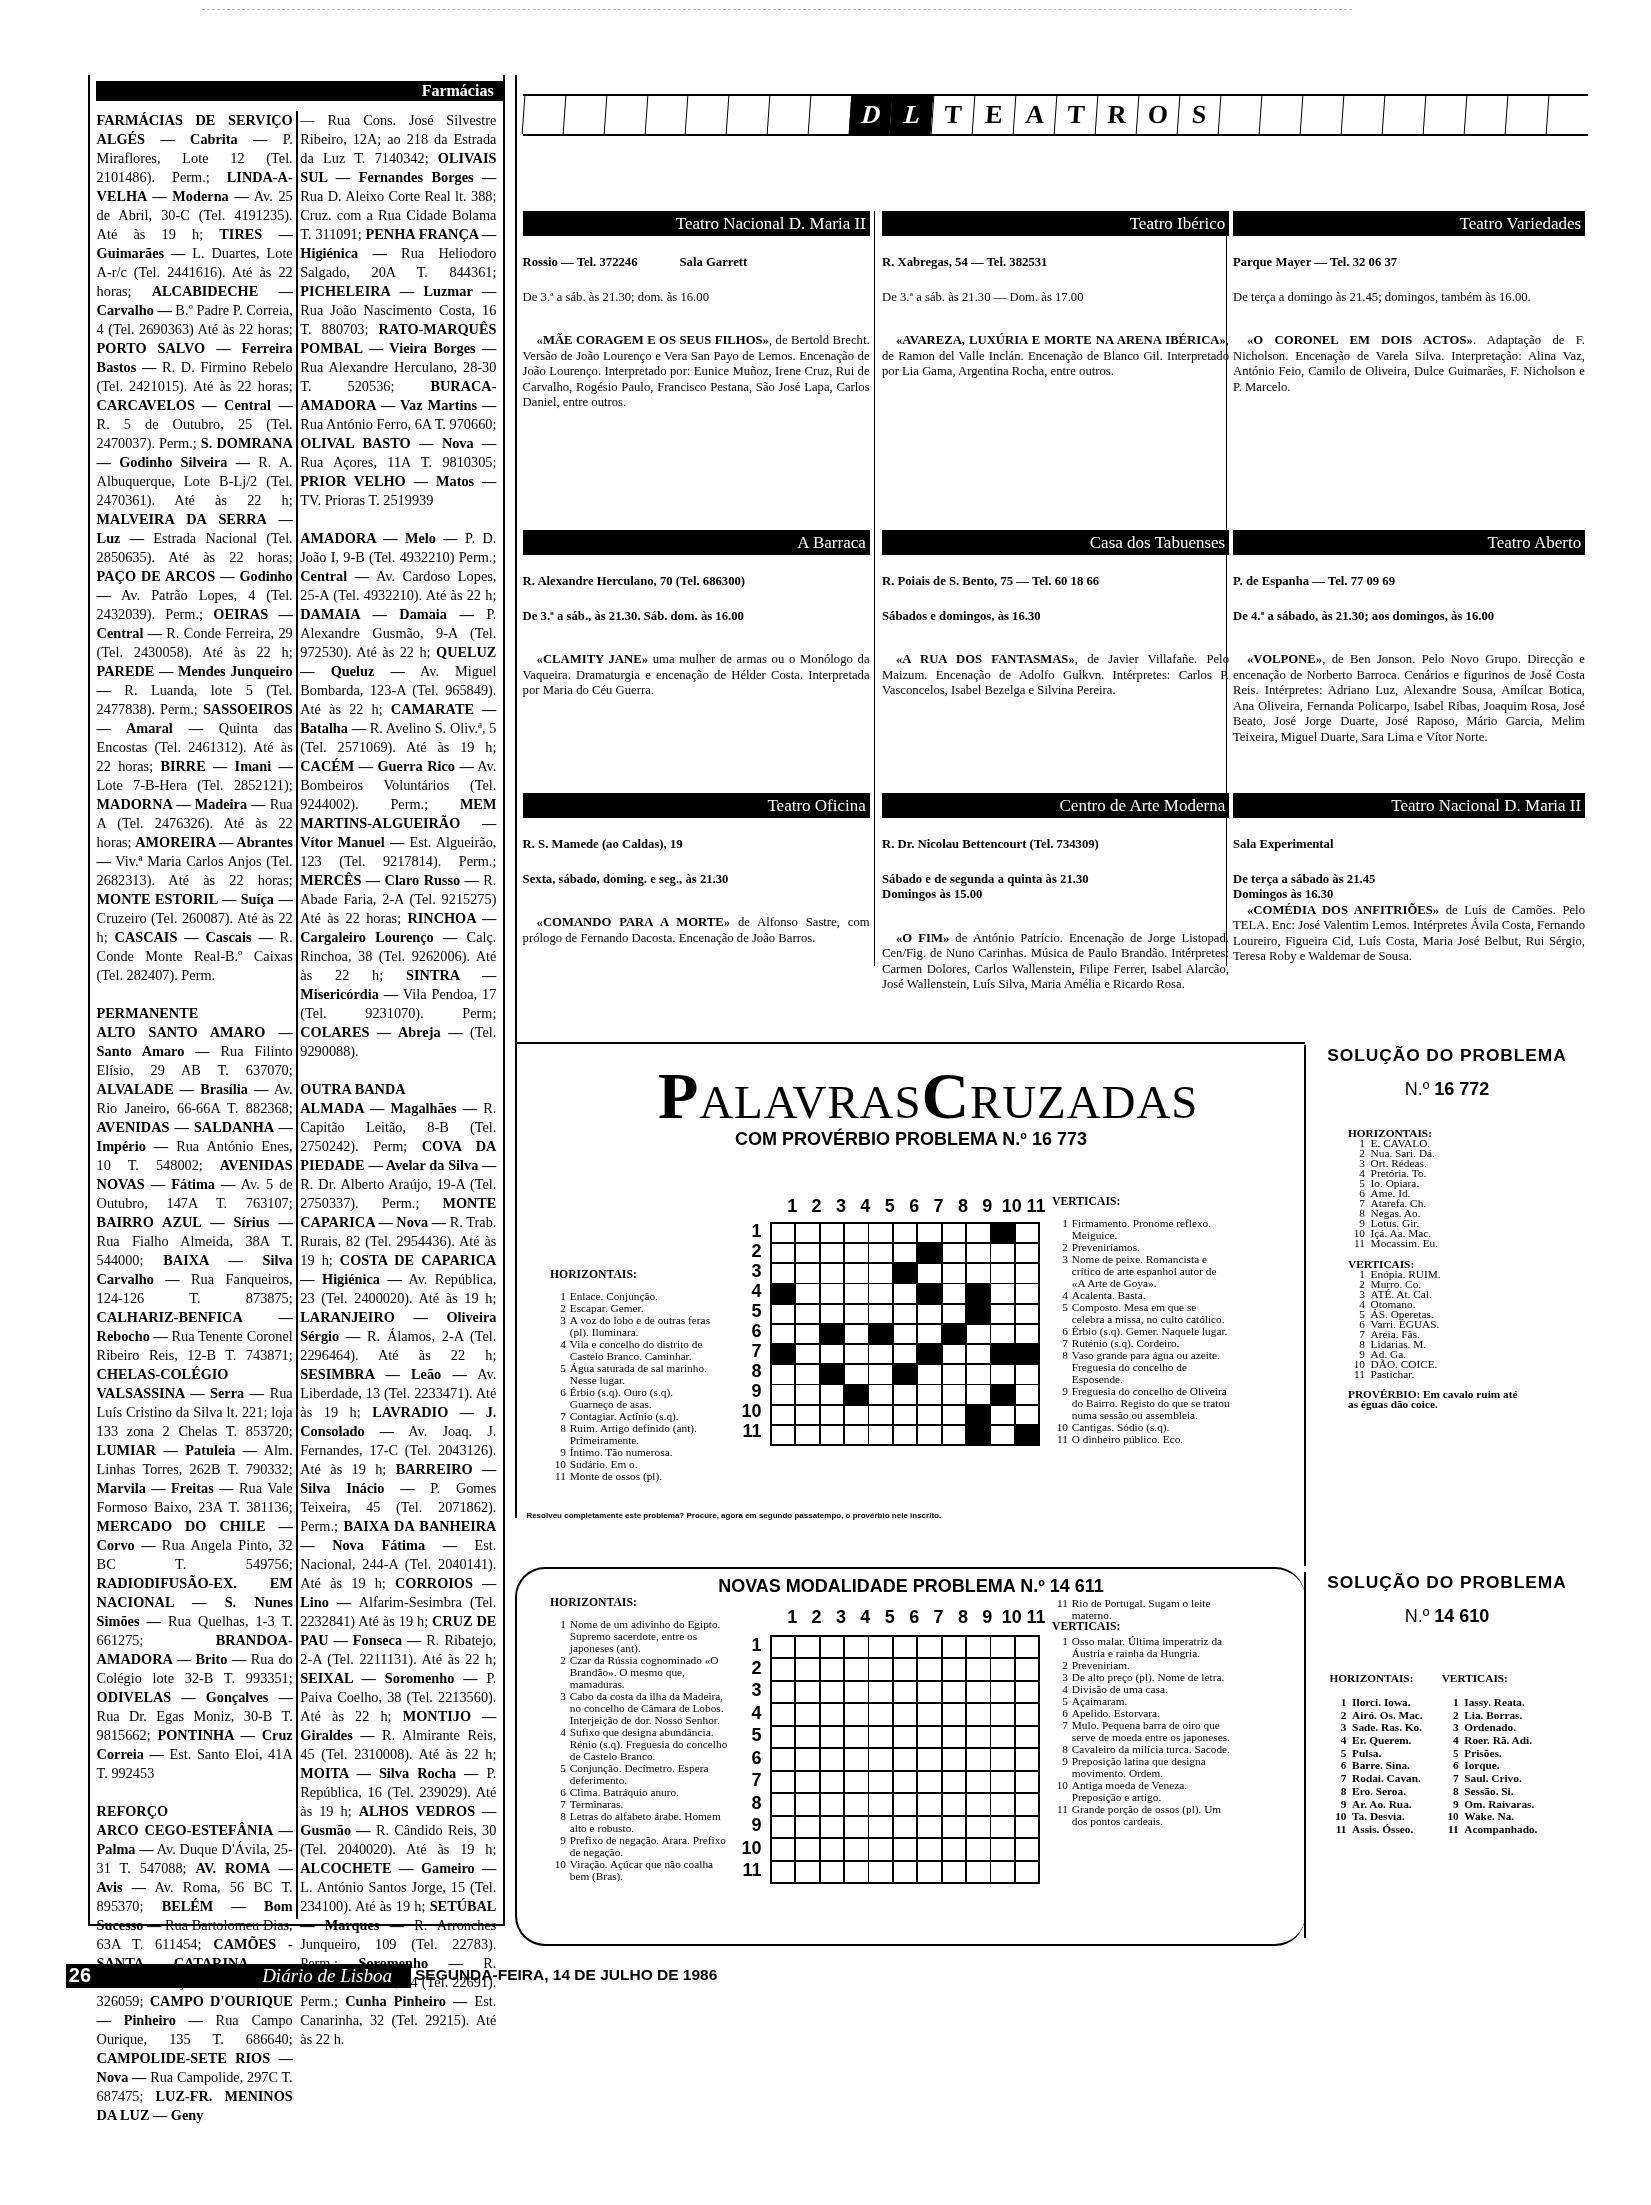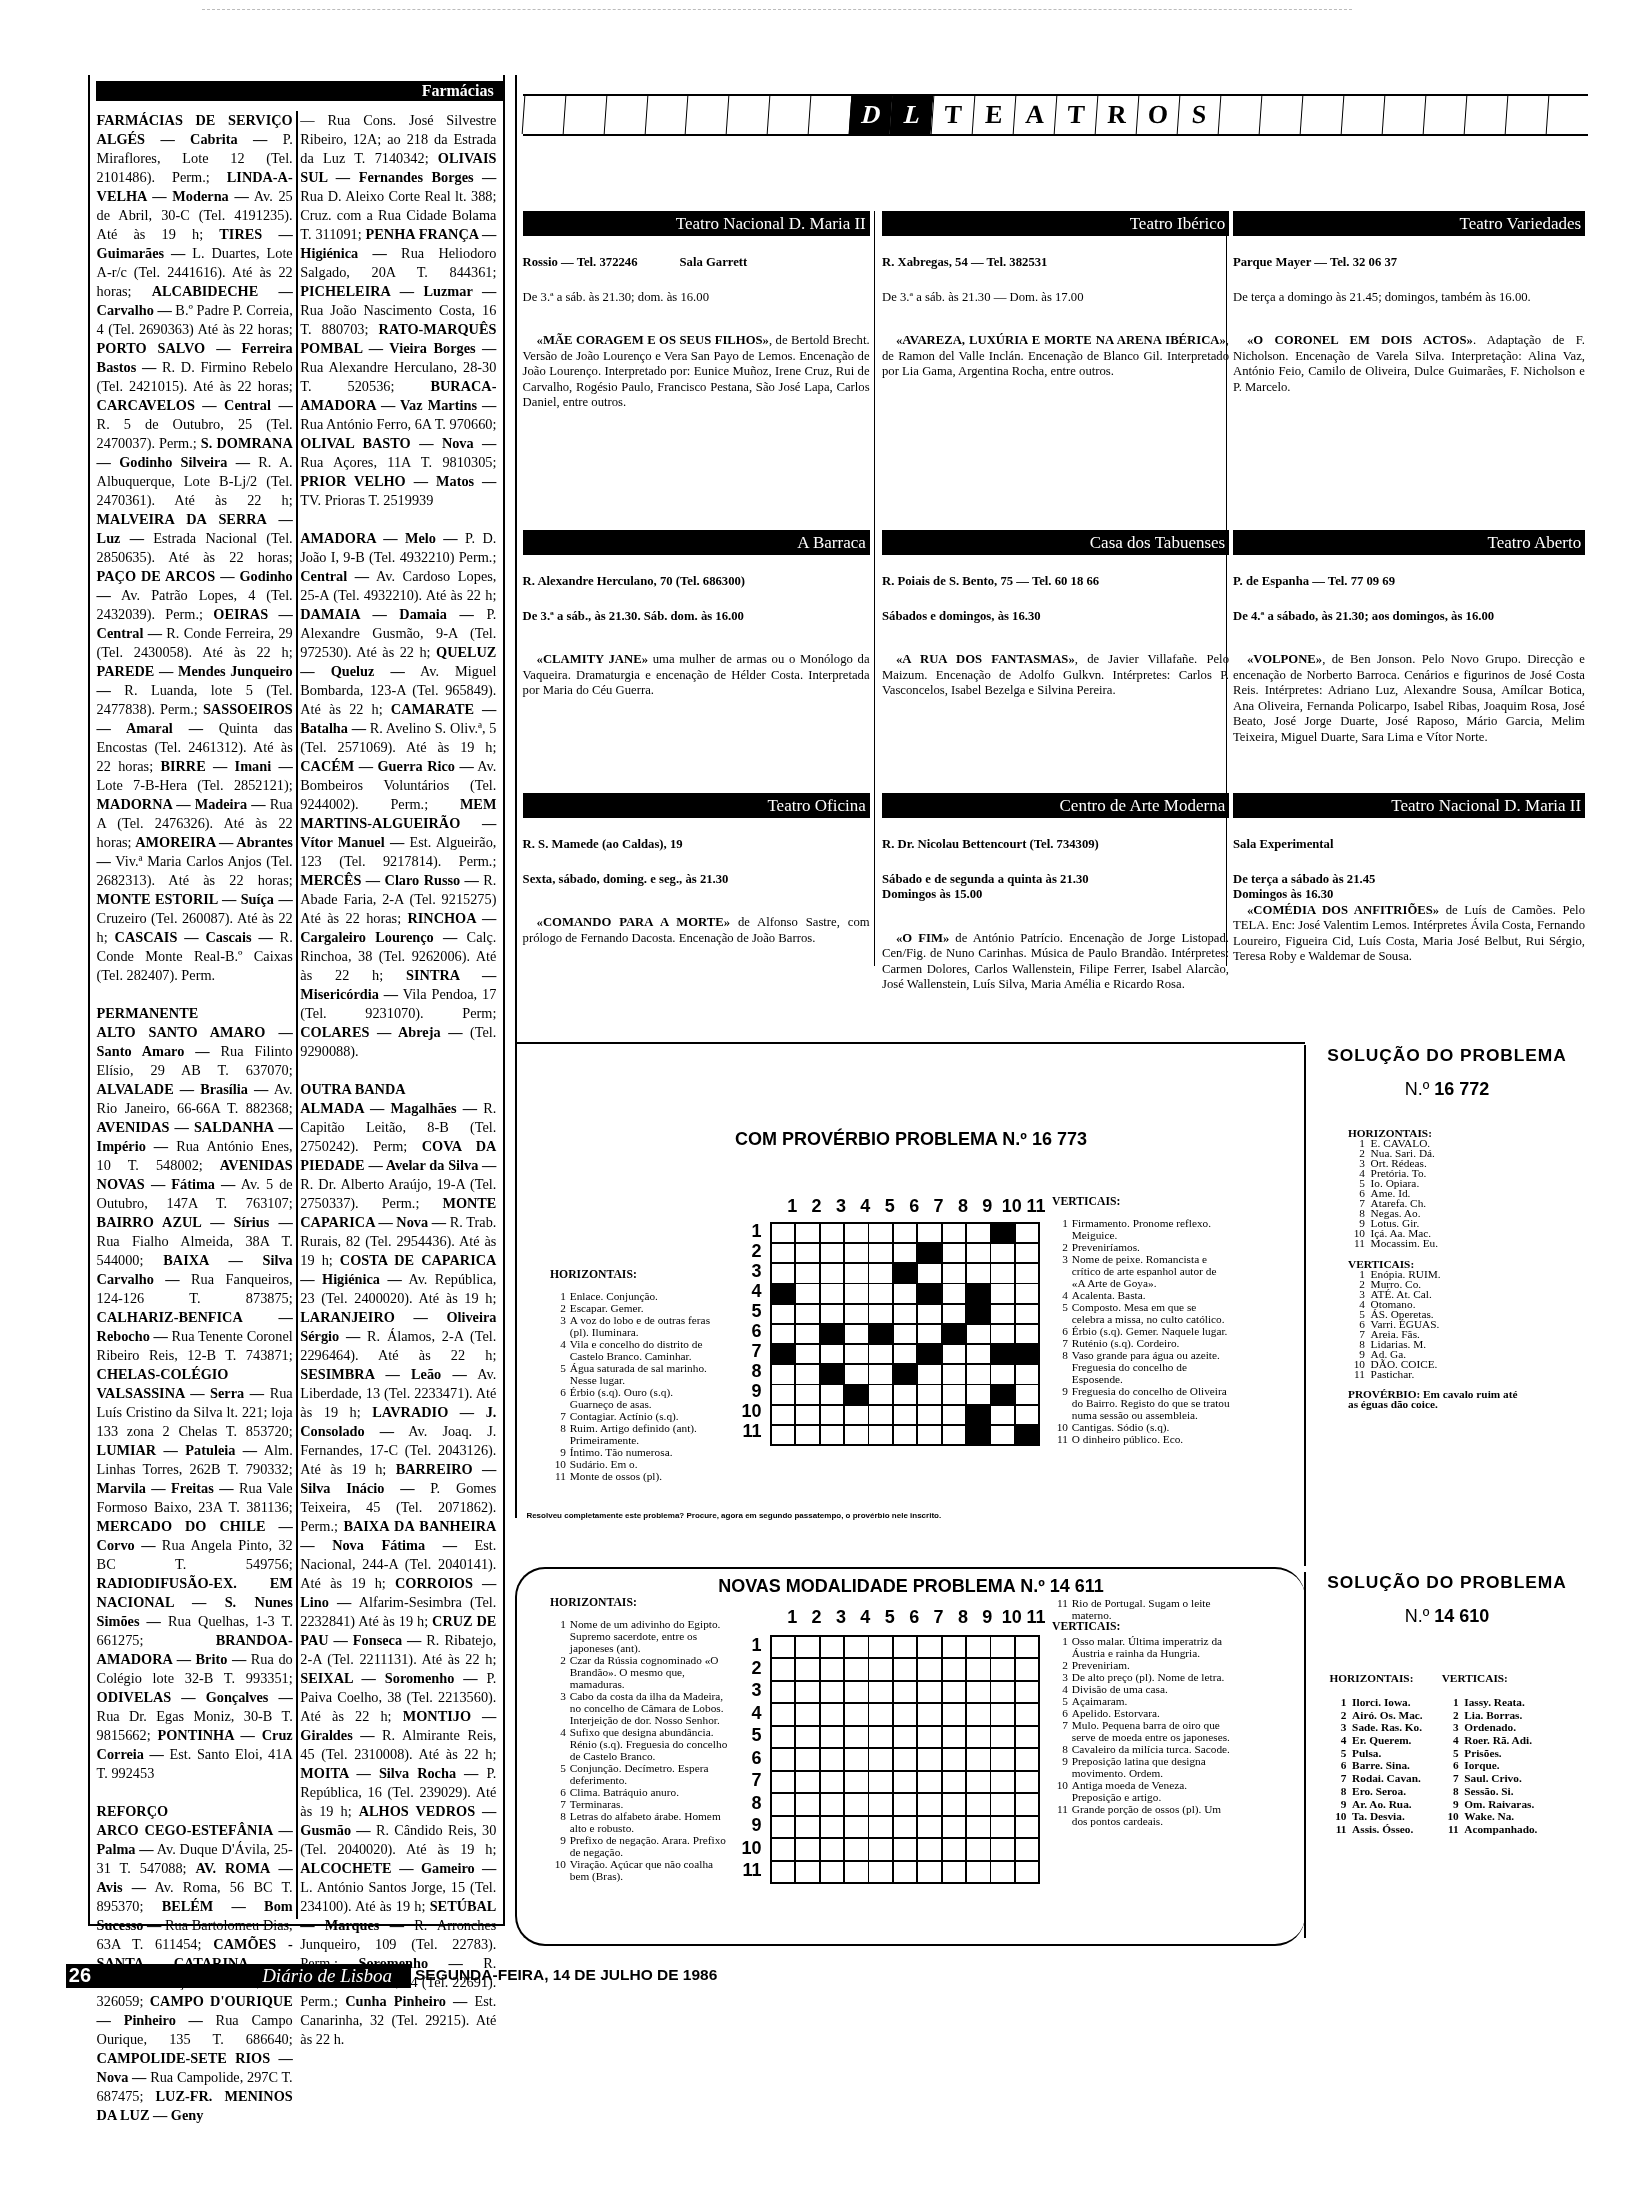--- a/index.html
+++ b/index.html
@@ -182,20 +182,21 @@
           <div style="margin-top:19px" class="b">De terça a sábado às 21.45<br>Domingos às 16.30</div>
           <div style="text-indent:14px"><span class="b">«COMÉDIA DOS ANFITRIÕES»</span> de Luís de Camões. Pelo TELA. Enc: José Valentim Lemos. Intérpretes Ávila Costa, Fernando Loureiro, Figueira Cid, Luís Costa, Maria José Belbut, Rui Sérgio, Teresa Roby e Waldemar de Sousa.</div>
         </div>
       </div>
       <div class="vsep" style="left: 357px; top: 136px; height: 755px;"></div>
       <div class="vsep" style="left: 709px; top: 136px; height: 755px;"></div>
     </div>
 </div>
 
 <div class="abs cw">
+  <div class="cw-logo"><span class="big">P</span><span>ALAVRAS</span><span class="big">C</span><span>RUZADAS</span></div>
   <div class="cw-sub">COM PROVÉRBIO PROBLEMA N.º 16 773</div>
   <div class="clues" style="left:33px;top:225px;width:169px;" id="cw-h">
       <div class="h">HORIZONTAIS:</div>
       <div class="it">
         <span class="n">1</span>
         <span>Enlace. Conjunção.</span>
       </div>
       <div class="it">
         <span class="n">2</span>
         <span>Escapar. Gemer.</span>

